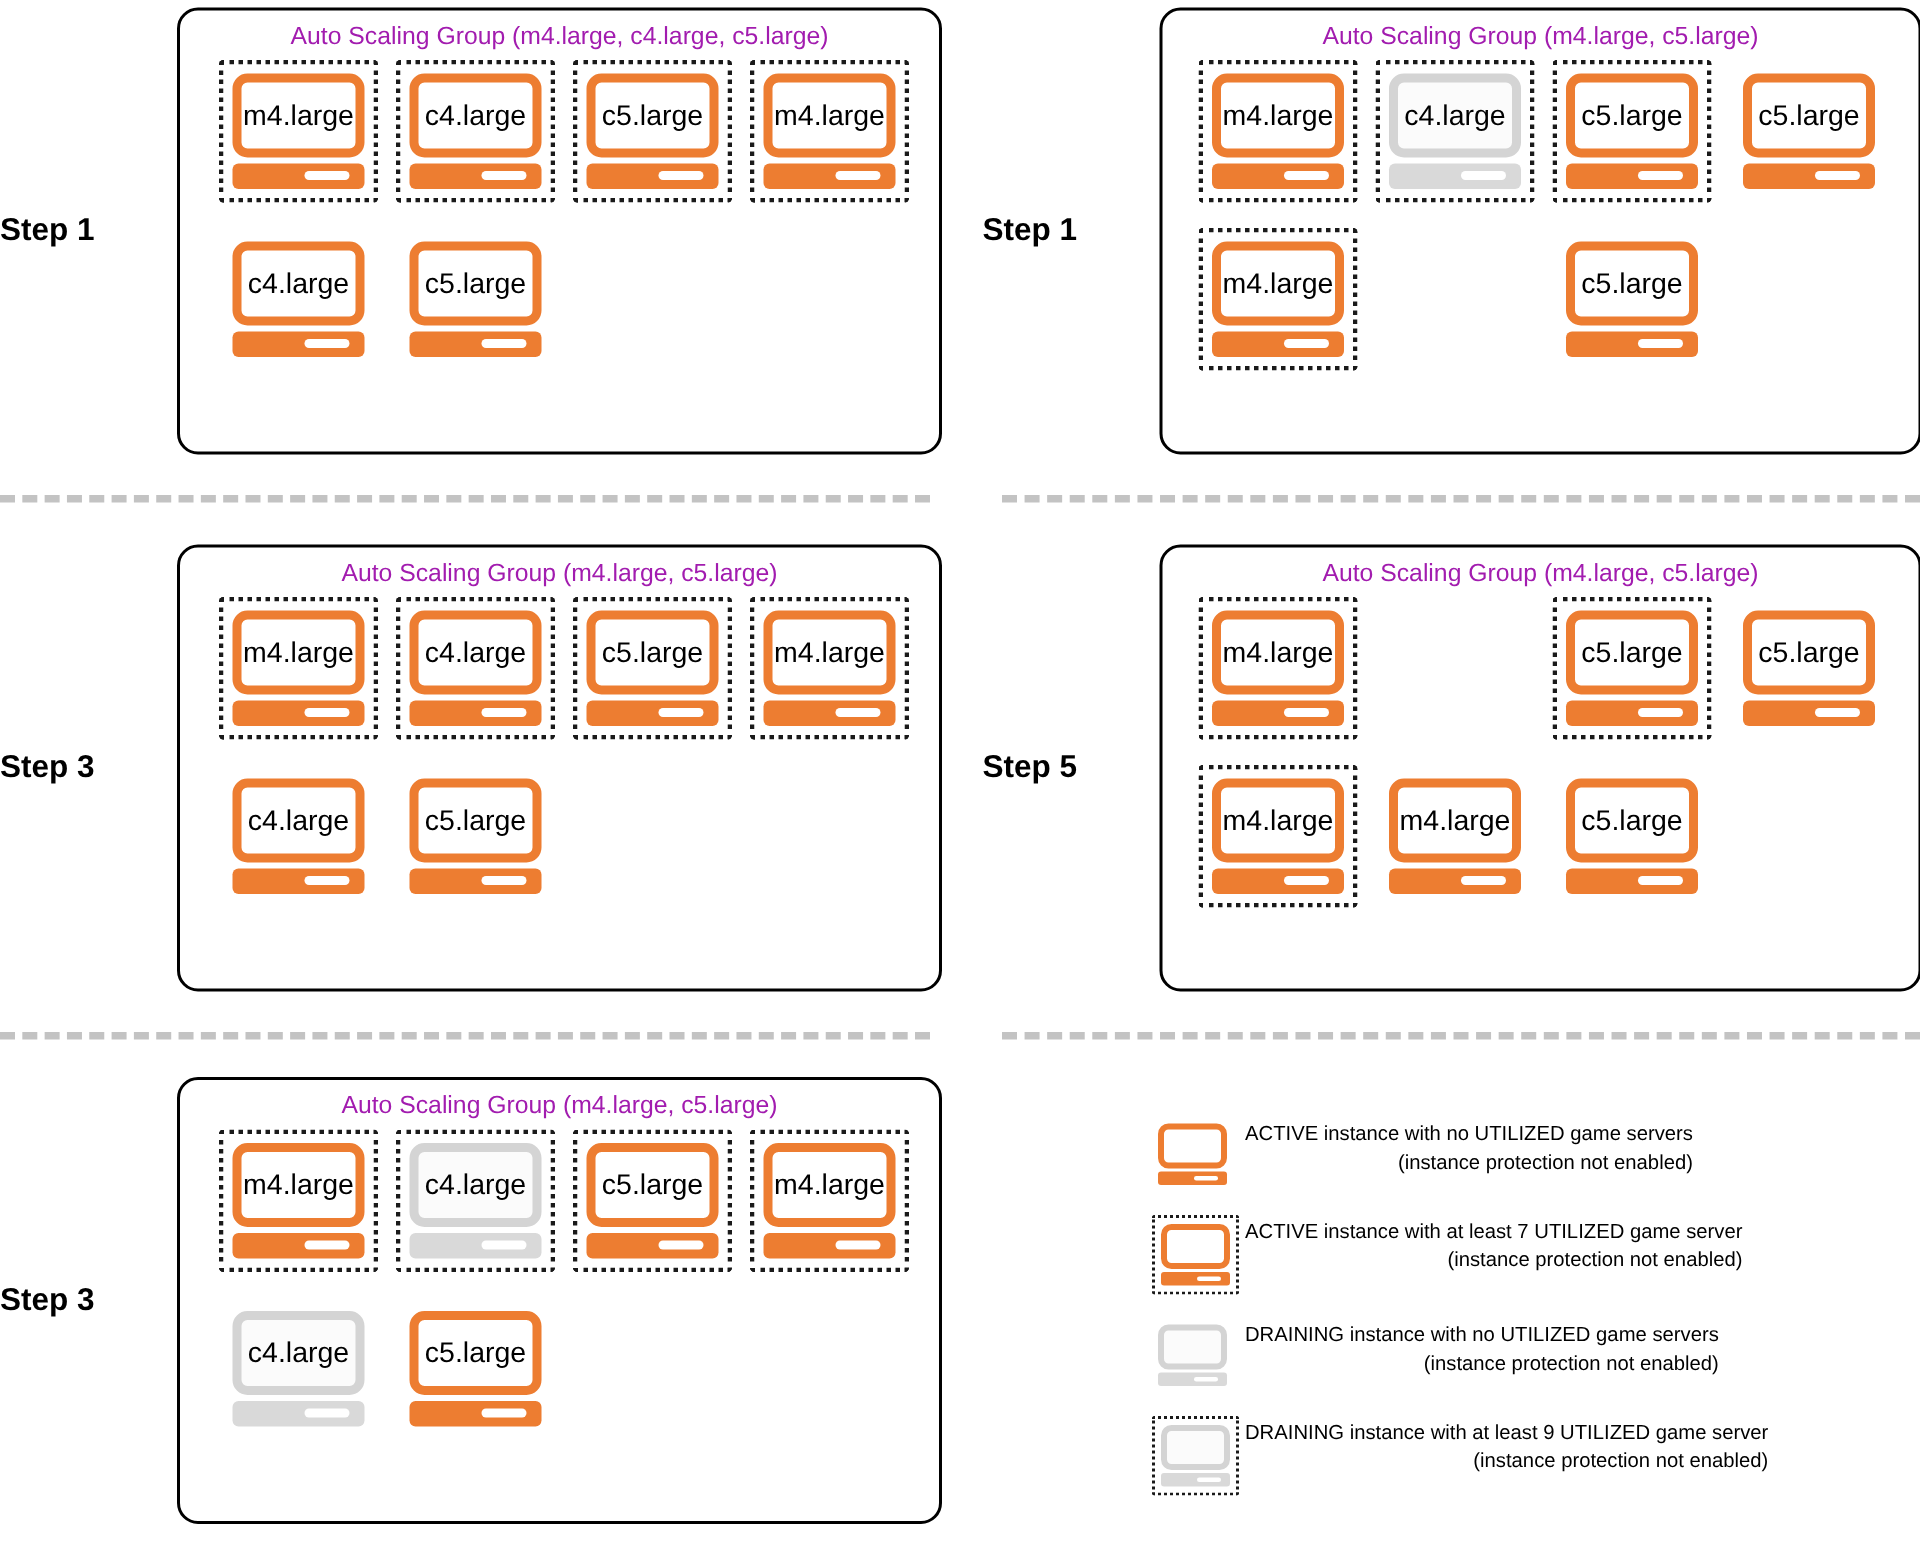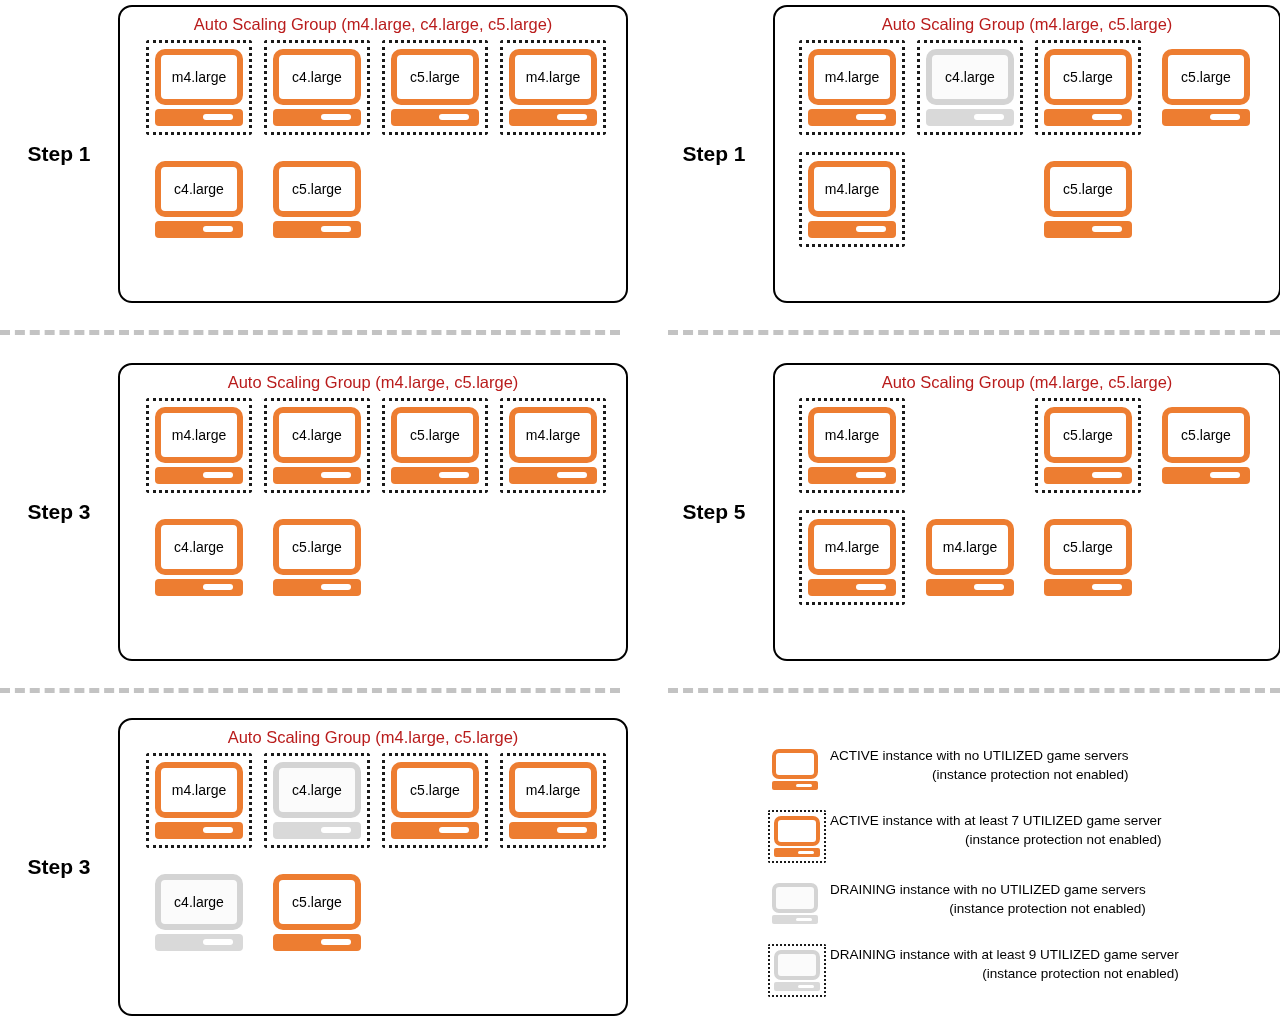--- a/index.html
+++ b/index.html
@@ -25,34 +25,34 @@
   
   .step-block {
     position: absolute;
     display: flex;
     align-items: center;
   }
   .step-label {
     font-size: 21px;
     font-weight: bold;
     width: 118px;
-    text-align: center;
+    text-align: left;
     flex: 0 0 118px;
   }
   .asg-box {
     border: 2.5px solid #000;
     border-radius: 14px;
     box-sizing: border-box;
     padding-top: 8px;
     background: #fff;
   }
   .asg-title {
     text-align: center;
     font-size: 16.5px;
-    color: #b91c1c;
+    color: #a21caf;
     margin-bottom: 6px;
   }
   .asg-grid {
     display: flex;
     flex-wrap: wrap;
   }
   .cell {
     display: flex;
     align-items: flex-start;
     justify-content: center;
@@ -70,21 +70,21 @@
     border-radius: 3px;
   }
   .monitor {
     width: 88px;
     height: 56px;
     box-sizing: border-box;
     border-radius: 10px;
     display: flex;
     align-items: center;
     justify-content: center;
-    font-size: 14px;
+    font-size: 19px;
     line-height: 1;
     background: #ffffff;
     text-align: right;
   }
   .monitor.active {
     border: 6px solid #ed7d31;
     color: #000;
   }
   .monitor.draining {
     border: 6px solid #d4d4d4;

